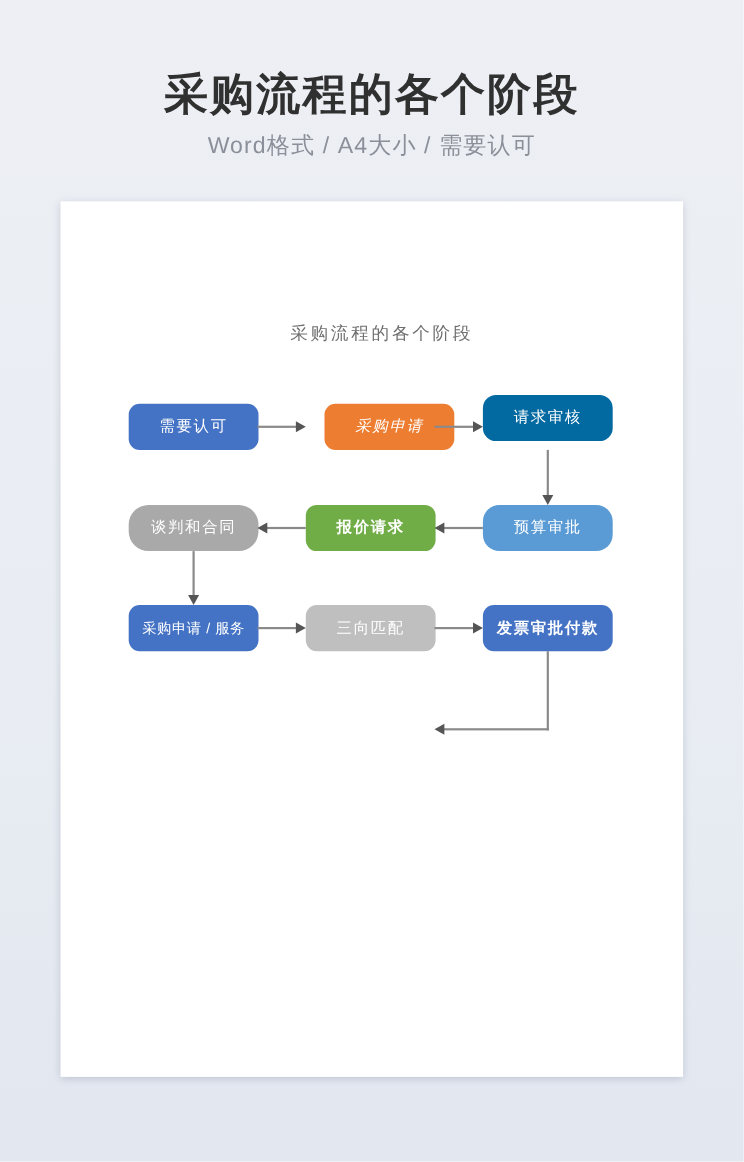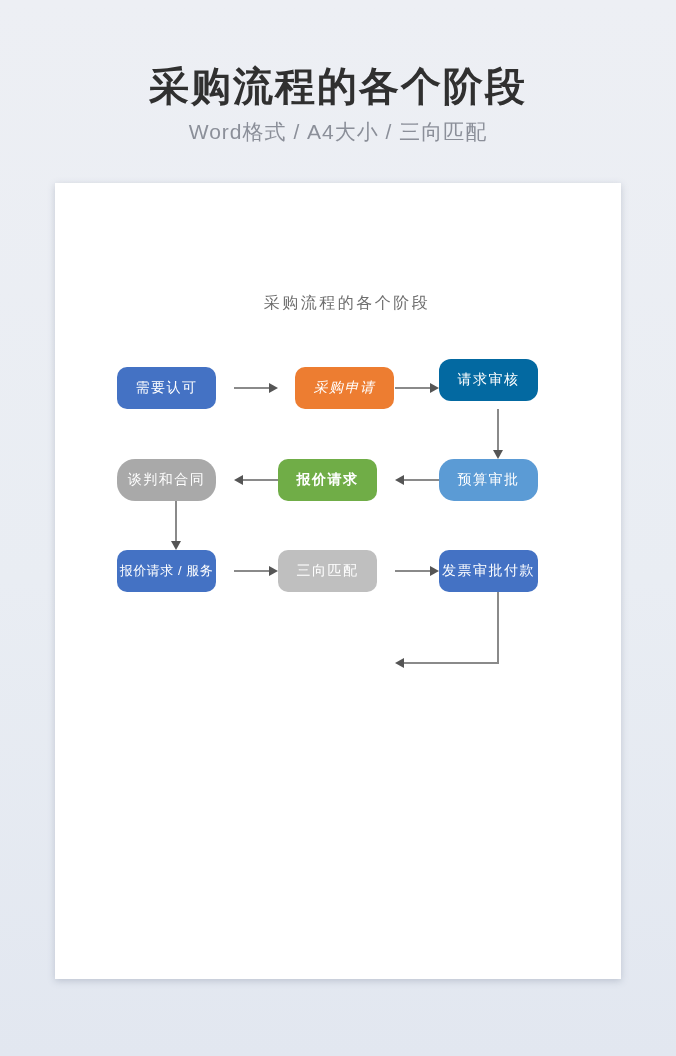--- a/index.html
+++ b/index.html
@@ -19,51 +19,51 @@
   .page{
     position:absolute;left:55px;top:183px;width:566px;height:796px;background:#ffffff;
     box-shadow:0 2px 7px rgba(90,100,125,0.28);
   }
   .chart-title{
     position:absolute;top:110px;left:0;width:100%;text-align:center;
     font-size:16px;color:#6f6f6f;letter-spacing:2.5px;transform:translateX(9px);
   }
   .diagram{position:absolute;inset:0;}
   .flow-node{
-    position:absolute;width:99px;height:42px;border-radius:10px;
+    position:absolute;width:118px;height:42px;border-radius:10px;
     display:flex;align-items:center;justify-content:center;
     color:#ffffff;font-size:14px;letter-spacing:1.5px;white-space:nowrap;text-align:right;
   }
   .flow-node.small{font-size:13px;letter-spacing:0.5px;}
   .edge-line{position:absolute;background:#8a8a8a;}
   .arrow{position:absolute;width:0;height:0;}
   .arrow-right{border-top:5px solid transparent;border-bottom:5px solid transparent;border-left:9px solid #555555;}
   .arrow-left{border-top:5px solid transparent;border-bottom:5px solid transparent;border-right:9px solid #555555;}
   .arrow-down{border-left:5px solid transparent;border-right:5px solid transparent;border-top:9px solid #555555;}
 </style>
 </head>
 <body>
 
 <div class="header">
   <h1 class="main-title">采购流程的各个阶段</h1>
-  <p class="sub-title">Word格式 / A4大小 / 三向匹配</p>
+  <p class="sub-title">Word格式 / A4大小 / 需要认可</p>
 </div>
 
 <div class="page">
   <div class="chart-title">采购流程的各个阶段</div>
   <div class="diagram" id="diagram">
       <div class="flow-node" style="left: 62px; top: 184px; background: rgb(68, 114, 196);">需要认可</div>
       <div class="flow-node" style="left: 240px; top: 184px; background: rgb(237, 125, 49); font-style: italic;">采购申请</div>
       <div class="flow-node" style="left: 384px; top: 176px; background: #0369a1; border-radius: 12px;">请求审核</div>
       <div class="flow-node" style="left: 384px; top: 276px; background: rgb(91, 155, 213); border-radius: 15px;">预算审批</div>
       <div class="flow-node" style="left: 223px; top: 276px; background: rgb(112, 173, 71); font-weight: bold;">报价请求</div>
       <div class="flow-node" style="left: 62px; top: 276px; background: rgb(169, 169, 169); border-radius: 18px;">谈判和合同</div>
-      <div class="flow-node small" style="left: 62px; top: 367px; background: rgb(68, 114, 196);">报价请求 / 服务</div>
+      <div class="flow-node small" style="left: 62px; top: 367px; background: rgb(68, 114, 196);">采购申请 / 服务</div>
       <div class="flow-node" style="left: 223px; top: 367px; background: rgb(191, 191, 191);">三向匹配</div>
-      <div class="flow-node" style="left: 384px; top: 367px; background: rgb(68, 114, 196);">发票审批付款</div>
+      <div class="flow-node" style="left: 384px; top: 367px; background: rgb(68, 114, 196); font-weight: bold;">发票审批付款</div>
       <div class="edge-line" style="left: 179px; top: 204px; width: 36px; height: 2px; background: rgb(138, 138, 138);"></div>
       <div class="arrow arrow-right" style="left: 214px; top: 200px;"></div>
       <div class="edge-line" style="left: 340px; top: 204px; width: 36px; height: 2px; background: rgb(138, 138, 138);"></div>
       <div class="arrow arrow-right" style="left: 375px; top: 200px;"></div>
       <div class="edge-line" style="left: 441.5px; top: 226px; width: 2px; height: 42px; background: rgb(138, 138, 138);"></div>
       <div class="arrow arrow-down" style="left: 437.5px; top: 267px;"></div>
       <div class="edge-line" style="left: 348px; top: 296px; width: 36px; height: 2px; background: rgb(138, 138, 138);"></div>
       <div class="arrow arrow-left" style="left: 340px; top: 292px;"></div>
       <div class="edge-line" style="left: 187px; top: 296px; width: 36px; height: 2px; background: rgb(138, 138, 138);"></div>
       <div class="arrow arrow-left" style="left: 179px; top: 292px;"></div>

